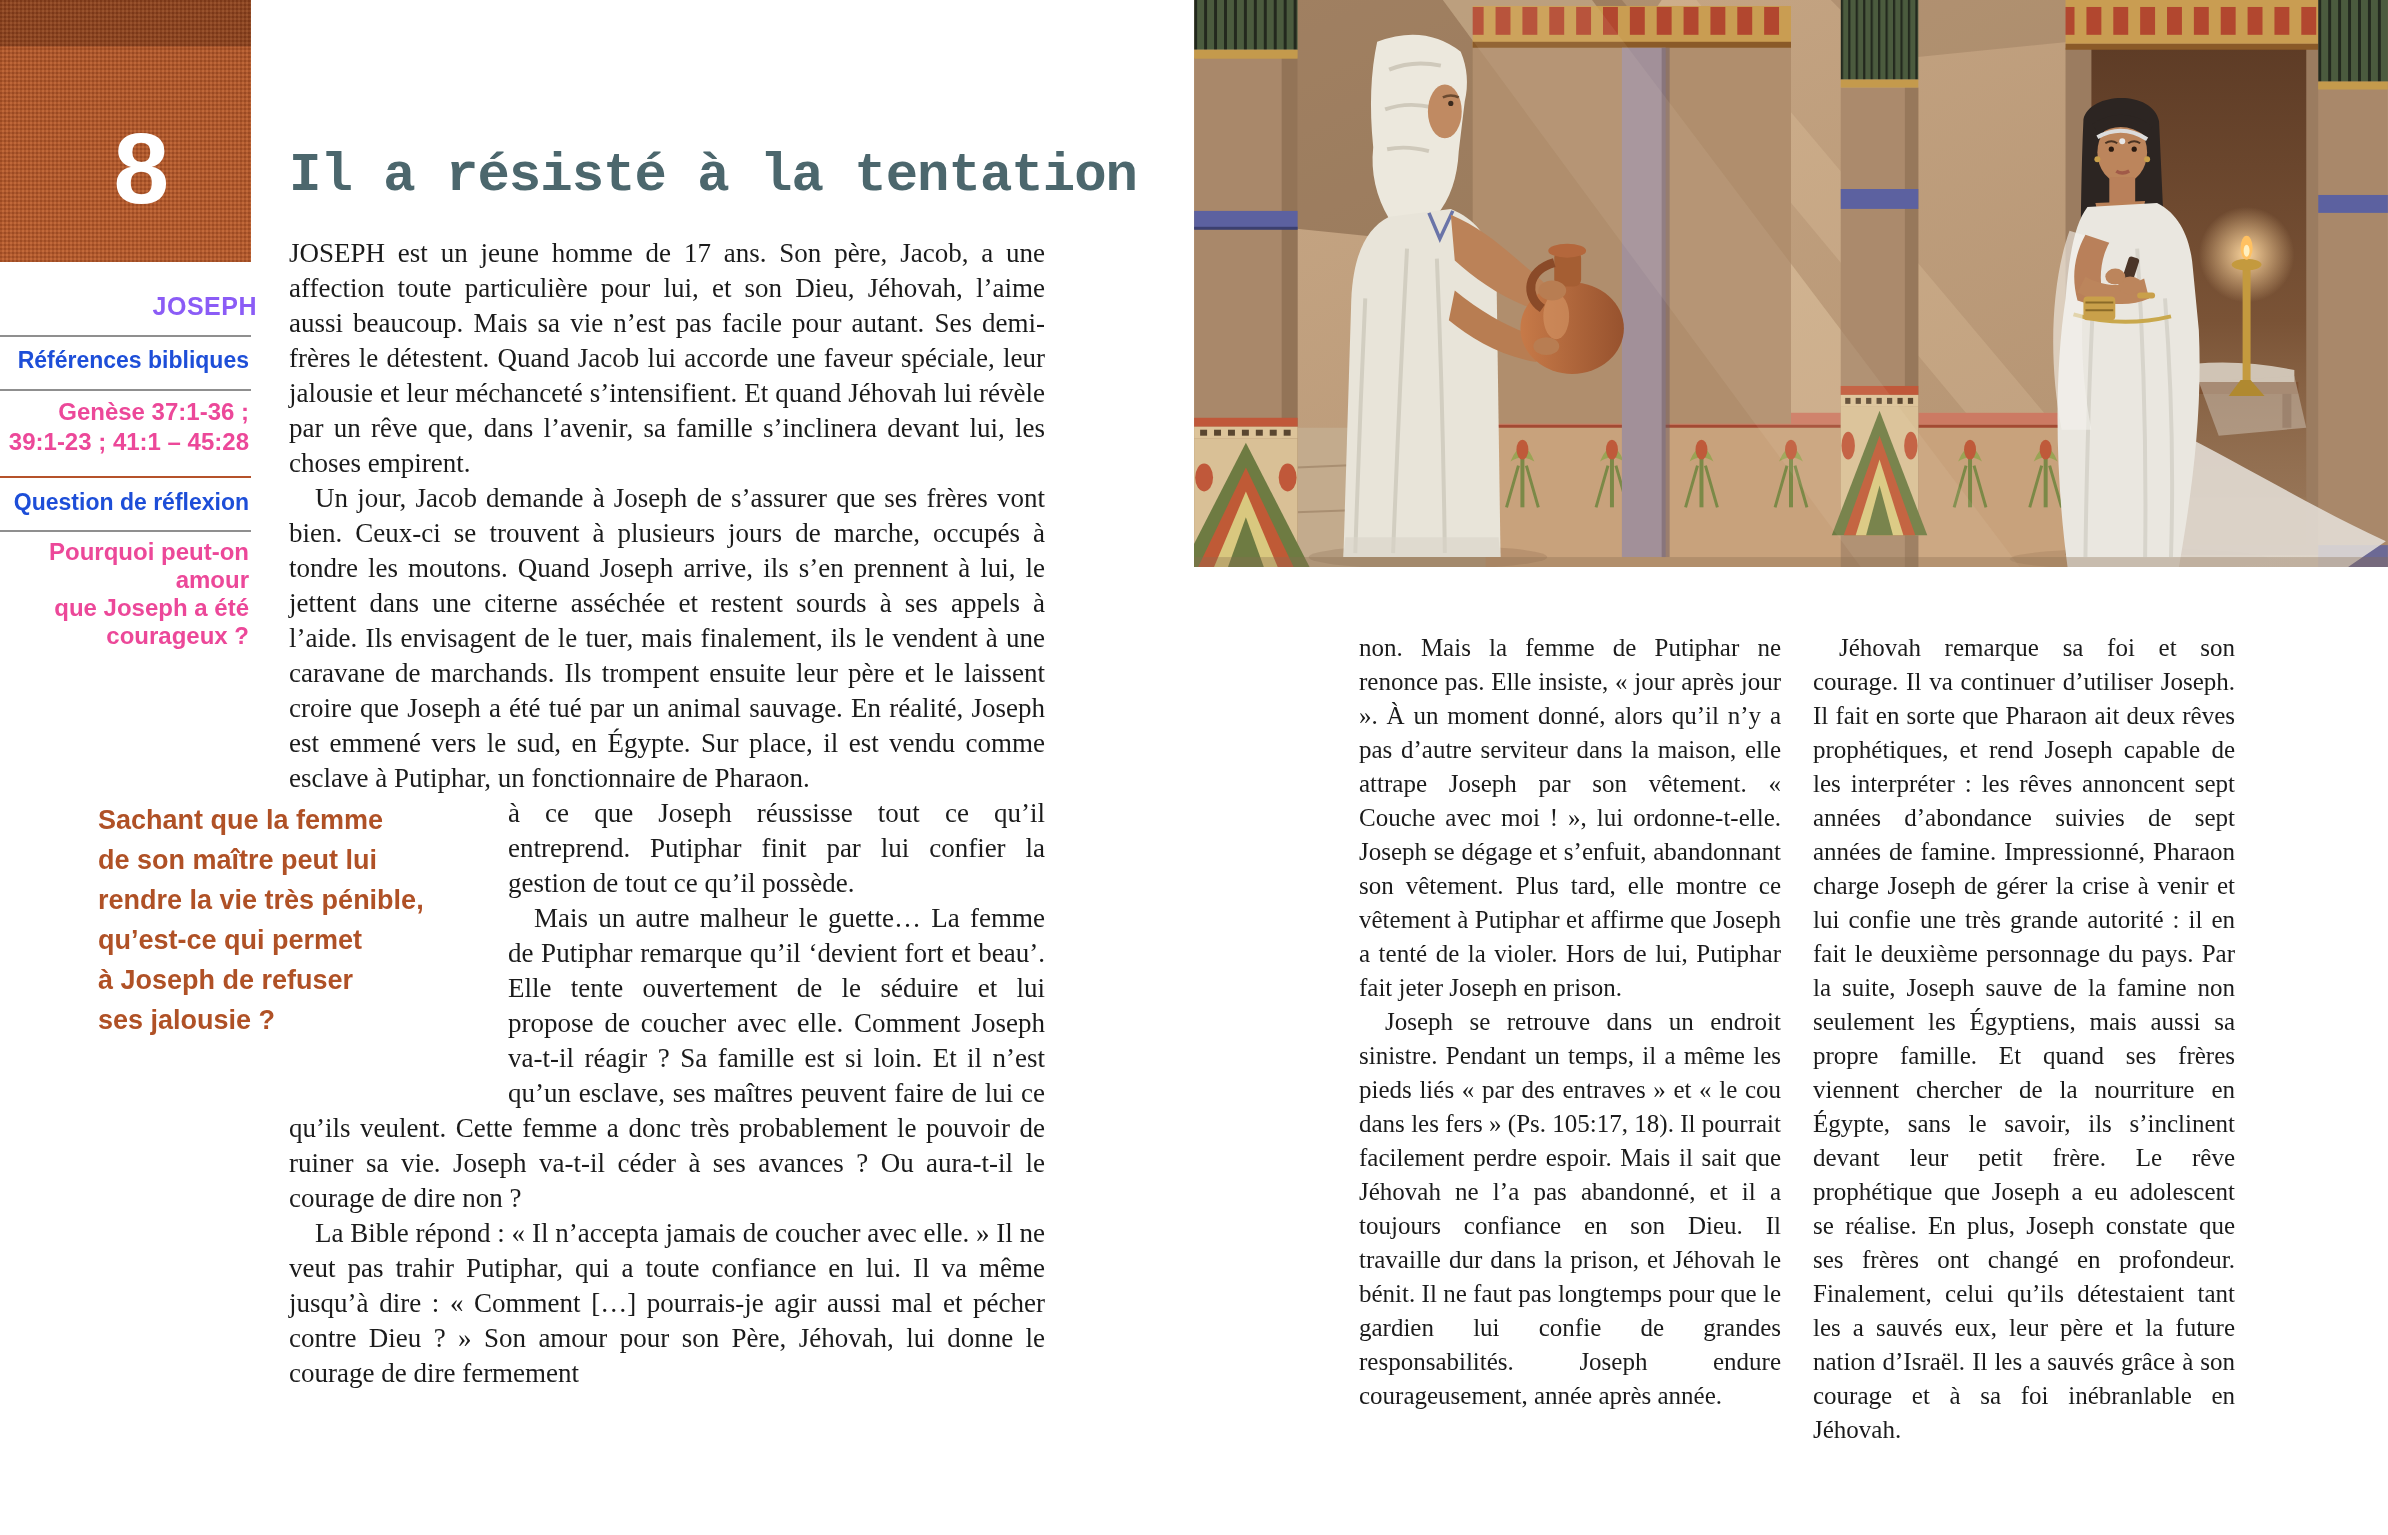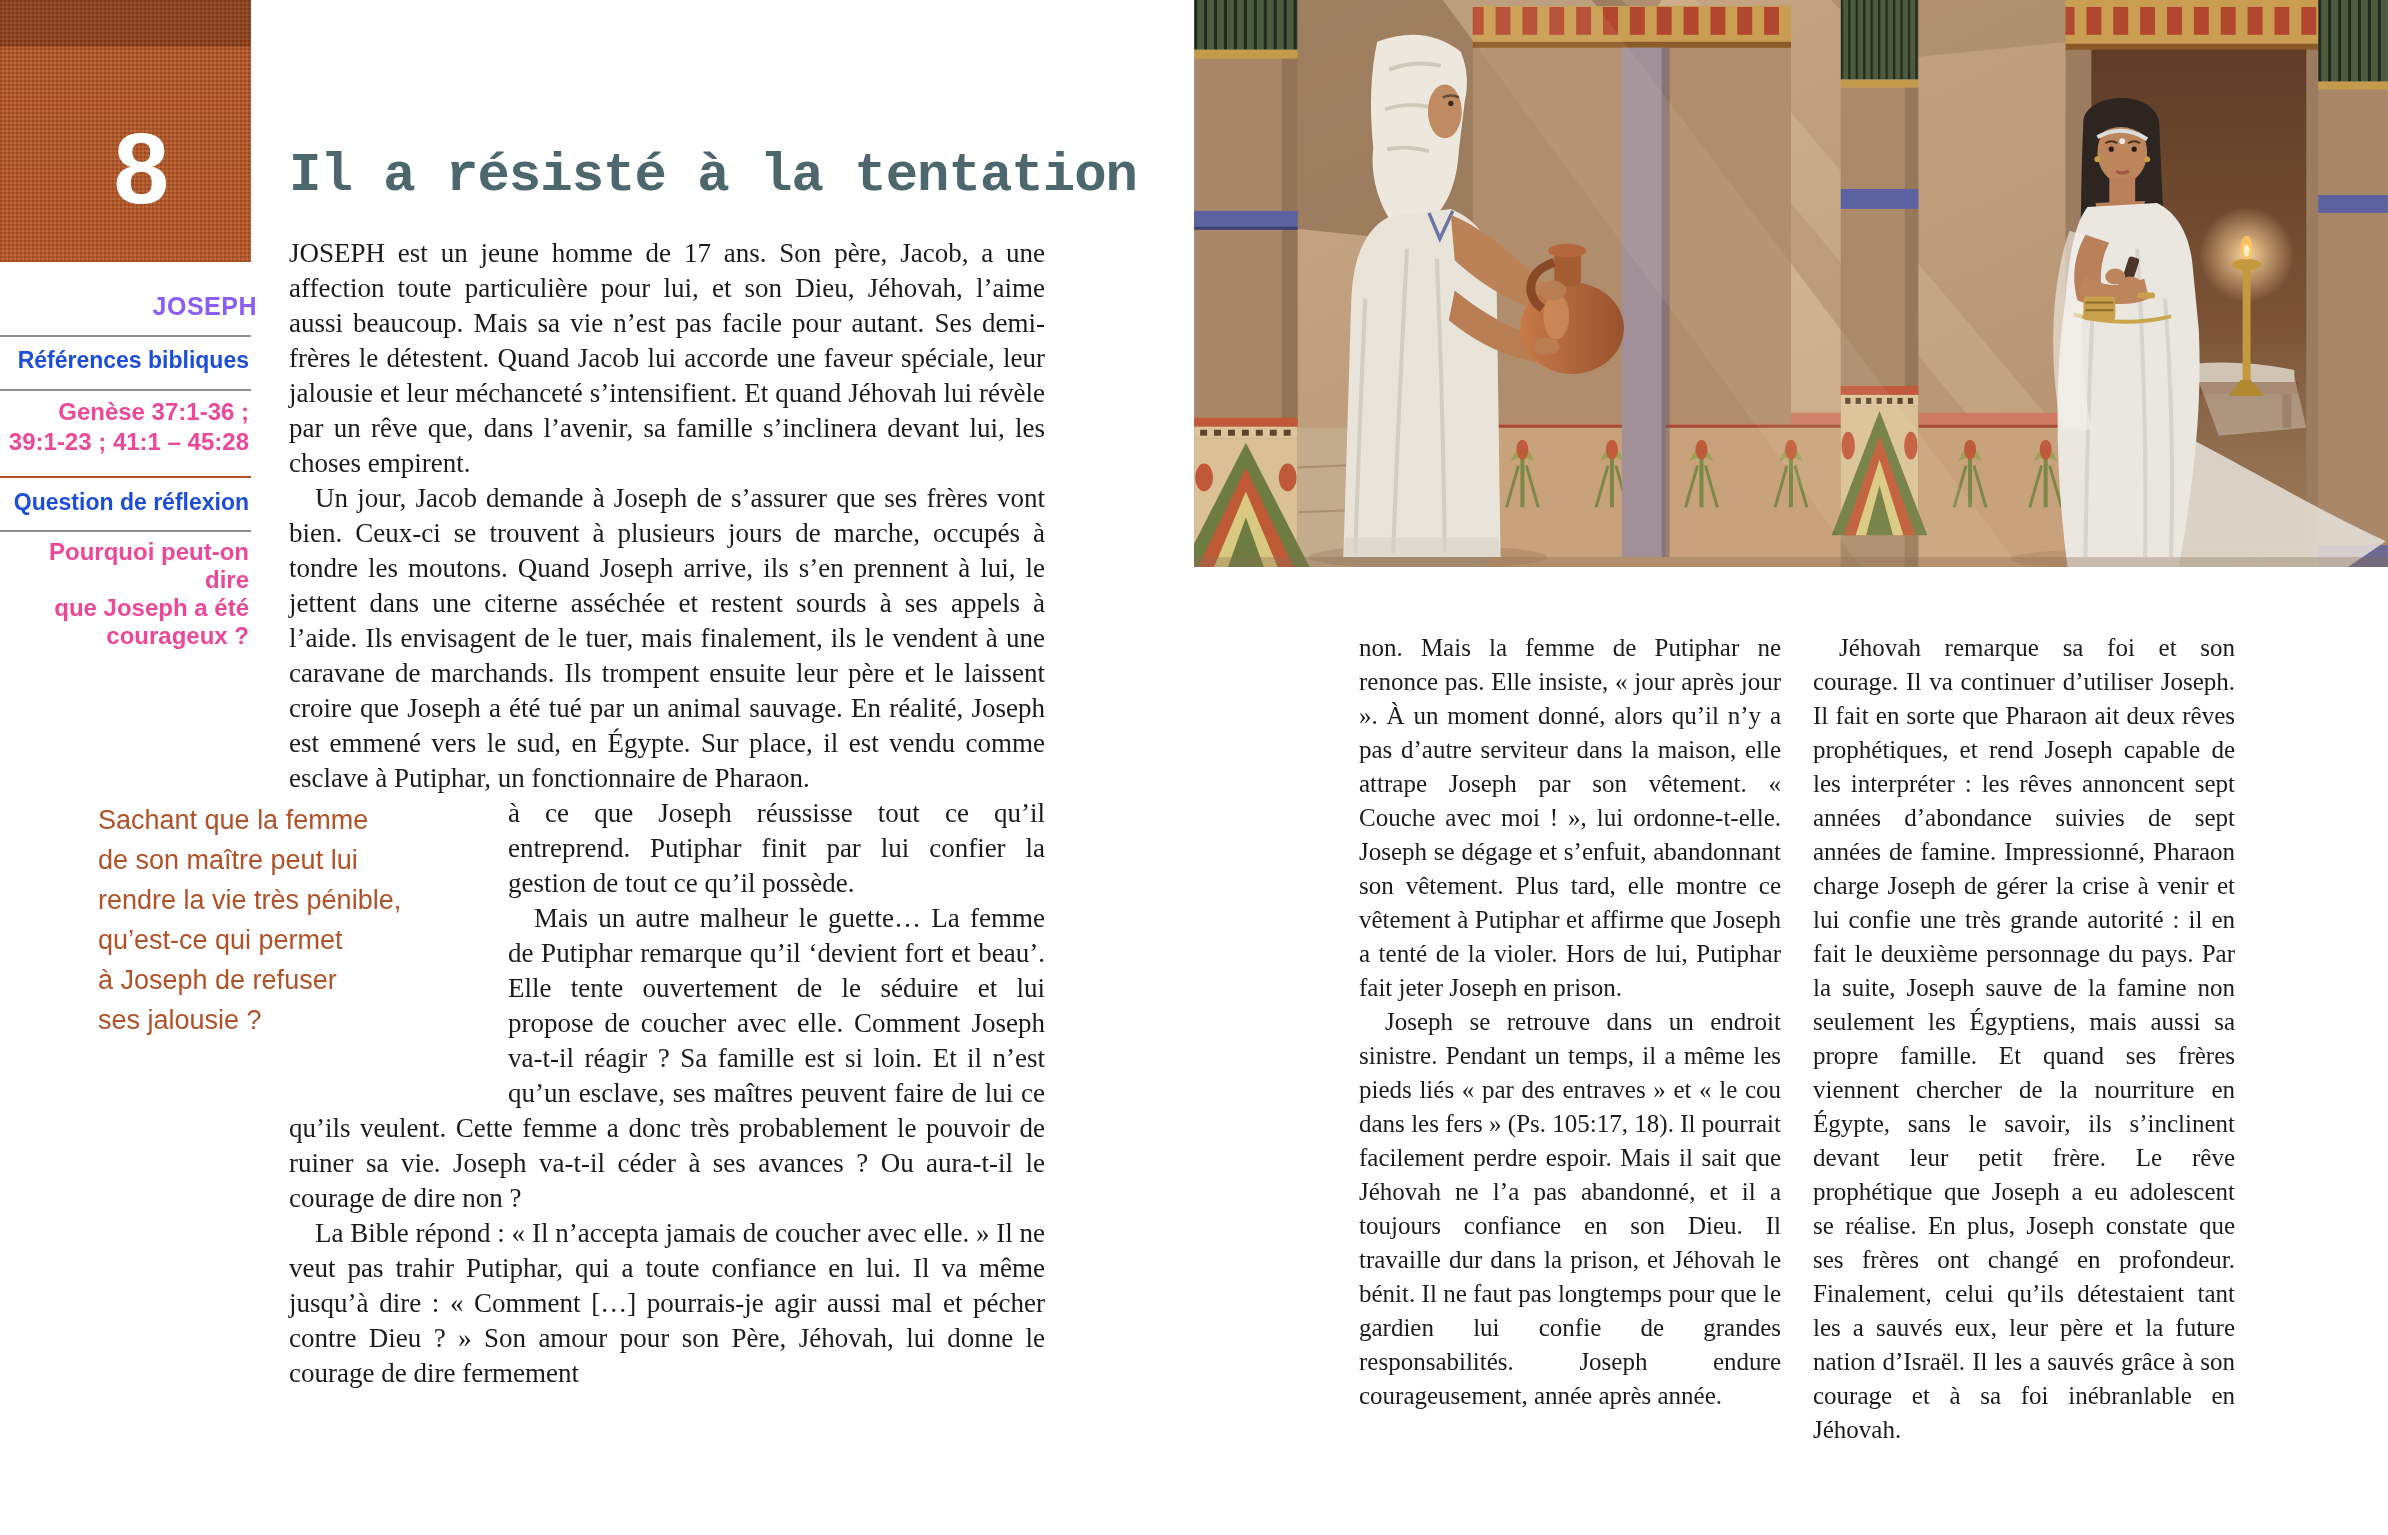--- a/index.html
+++ b/index.html
@@ -30,21 +30,21 @@
   .sb-question{top:538px;line-height:28px;}
 
   
   .article{position:absolute;left:289px;top:145px;width:756px;}
   .article h1{margin:0 0 30px 0;font-family:Liberation Mono, monospace;
     font-weight:bold;font-size:54px;letter-spacing:-1px;color:#4c676d;white-space:nowrap;}
   .article p{margin:0;font-size:27px;line-height:35px;text-align:justify;hyphens:auto;font-family:Liberation Serif, serif;}
   .article p.indent{text-indent:26px;}
   .wrap{overflow:visible;}
   .pull-quote{float:left;width:343px;margin:4px 67px 0 -191px;min-height:295px;
-    font-family:"Liberation Sans","DejaVu Sans",sans-serif;font-weight:normal;
+    font-family:"Liberation Sans","DejaVu Sans",sans-serif;font-weight:bold;
     font-size:27px;line-height:40px;color:#b05126;}
   .pull-quote span{display:block;}
 
   
   .bottom-cols{position:absolute;left:1359px;top:631px;width:876px;display:flex;gap:32px;}
   .bcol{width:422px;}
   .bcol p{margin:0;font-size:25px;line-height:34px;text-align:justify;hyphens:auto;}
   .bcol p.indent{text-indent:26px;}
 
   
@@ -66,21 +66,21 @@
     <div class="sb-h" style="top:347px">Références bibliques</div>
     <div class="rule" style="top:389px"></div>
     <div class="sb-slate sb-refs">
       <span>Genèse 37:1-36 ;</span>
       <span>39:1-23 ; 41:1 – 45:28</span>
     </div>
     <div class="rule orange" style="top:476px"></div>
     <div class="sb-h" style="top:489px">Question de réflexion</div>
     <div class="rule" style="top:530px"></div>
     <div class="sb-slate sb-question">
-      <span>Pourquoi peut-on dire</span>
+      <span>Pourquoi peut-on amour</span>
       <span>que Joseph a été</span>
       <span>courageux ?</span>
     </div>
   </div>
 
   <div class="article">
     <h1>Il a résisté à la tentation</h1>
     <p>JOSEPH est un jeune homme de 17 ans. Son père, Jacob, a une affection toute particulière pour lui, et son Dieu, Jéhovah, l’aime aussi beaucoup. Mais sa vie n’est pas facile pour autant. Ses demi-frères le détestent. Quand Jacob lui accorde une faveur spéciale, leur jalousie et leur méchanceté s’intensifient. Et quand Jéhovah lui révèle par un rêve que, dans l’avenir, sa famille s’inclinera devant lui, les choses empirent.</p>
     <p class="indent">Un jour, Jacob demande à Joseph de s’assurer que ses frères vont bien. Ceux-ci se trouvent à plusieurs jours de marche, occupés à tondre les moutons. Quand Joseph arrive, ils s’en prennent à lui, le jettent dans une citerne asséchée et restent sourds à ses appels à l’aide. Ils envisagent de le tuer, mais finalement, ils le vendent à une caravane de marchands. Ils trompent ensuite leur père et le laissent croire que Joseph a été tué par un animal sauvage. En réalité, Joseph est emmené vers le sud, en Égypte. Sur place, il est vendu comme esclave à Putiphar, un fonctionnaire de Pharaon.</p>
     <div class="wrap">

